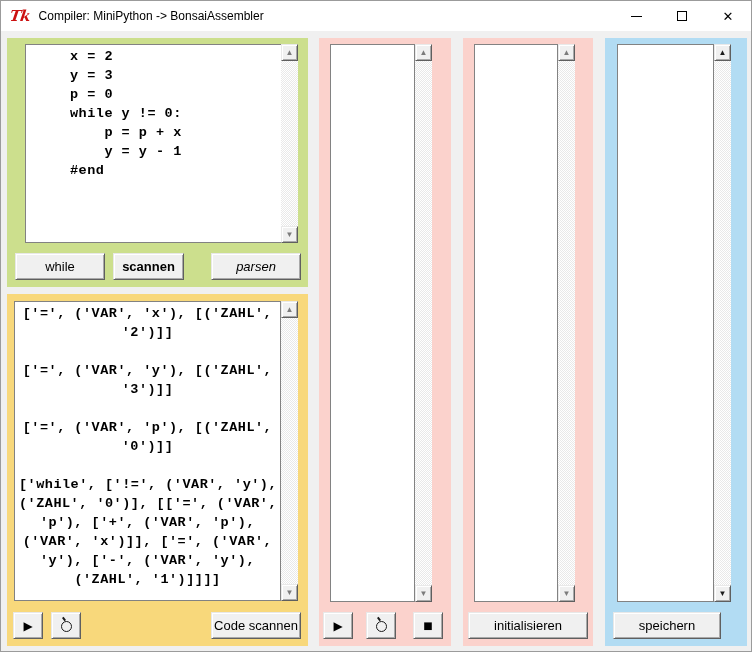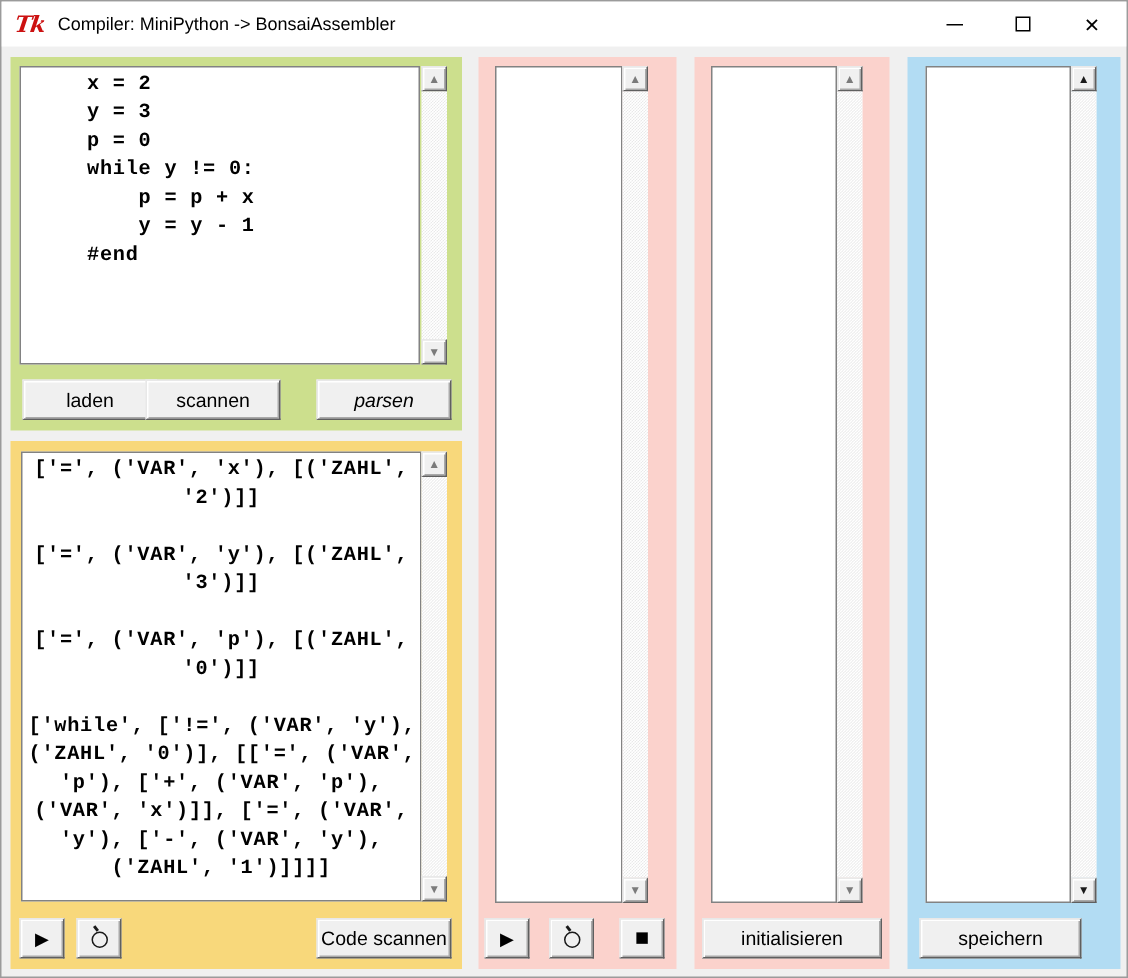--- a/index.html
+++ b/index.html
@@ -91,34 +91,34 @@
       <div class="tb-btn">
         <div class="glyph-max"></div>
       </div>
       <div class="tb-btn">
         <span class="glyph-close">✕</span>
       </div>
     </div>
   </div>
 
   <div class="panel panel-green">
-    <div class="ta mono" style="left:6px; top:6px; width:267px; height:199px;padding-left:44px;">x = 2
+    <div class="ta mono" style="left:18px; top:6px; width:267px; height:199px;padding-left:44px;">x = 2
 y = 3
 p = 0
 while y != 0:
     p = p + x
     y = y - 1
 #end</div>
     <div class="sb" style="left:274px; top:6px; height:199px;">
       <div class="sb-btn">▲</div>
       <div class="sb-track"></div>
       <div class="sb-btn">▼</div>
     </div>
-    <div class="btn" style="left:8px; top:215px; width:90px;">laden</div>
-    <div class="btn" style="left:90px; top:215px; width:90px;">scannen</div>
+    <div class="btn" style="left:8px; top:215px; width:90px;">while</div>
+    <div class="btn" style="left:106px; top:215px; width:71px;font-weight:bold;">scannen</div>
     <div class="btn" style="left:204px; top:215px; width:90px;font-style:italic;">parsen</div>
   </div>
 
   <div class="panel panel-yellow">
     <div class="ta mono" style="left:7px; top:7px; width:267px; height:300px;text-align:center;">['=', ('VAR', 'x'), [('ZAHL',
 '2')]]
 
 ['=', ('VAR', 'y'), [('ZAHL',
 '3')]]
 

